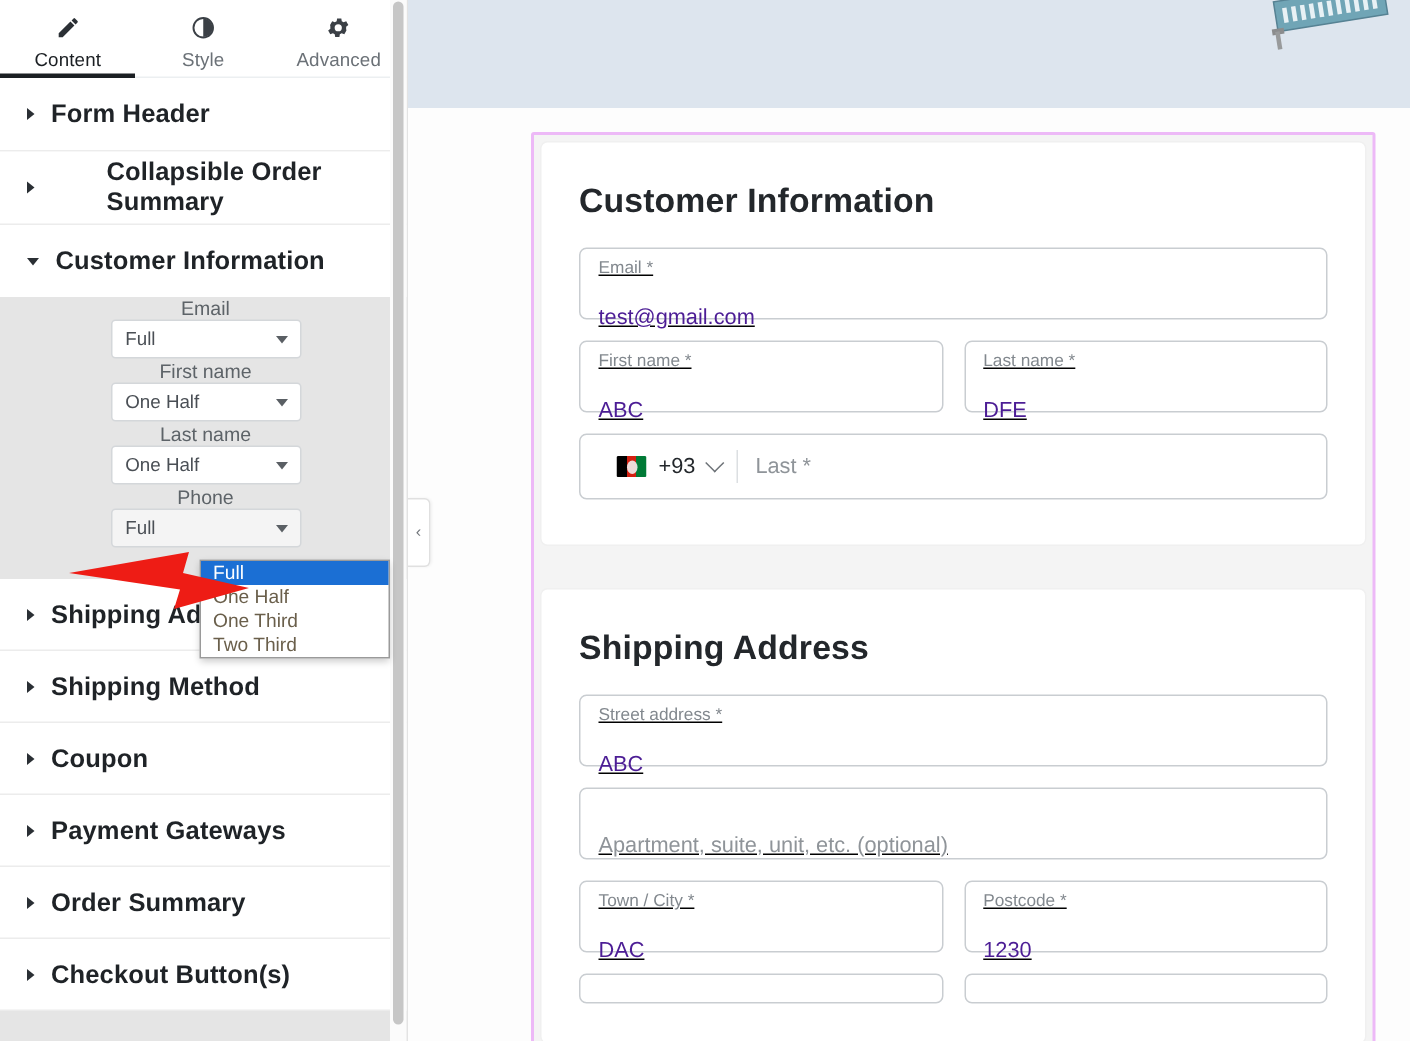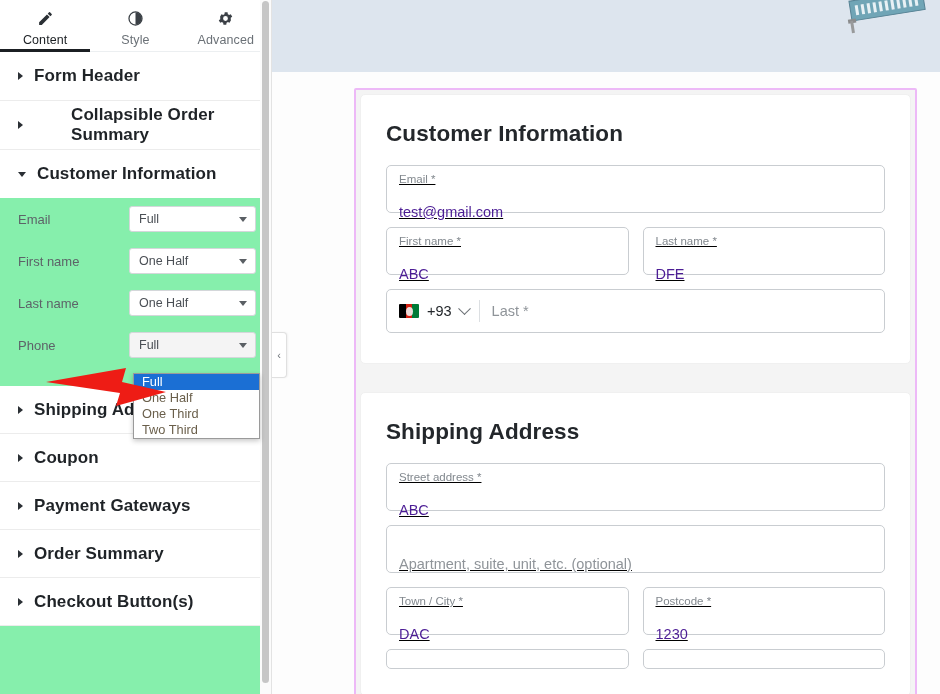--- a/index.html
+++ b/index.html
@@ -8,21 +8,21 @@
     font-family: "Liberation Sans", sans-serif;
     background: #ffffff;
     overflow: hidden;
   }
   .app { position: relative; width: 940px; height: 694px; display: flex; }
 
   
   .sidebar {
     position: relative;
     width: 272px; height: 694px;
-    background: #86efac;
+    background: #e5e5e5;
     border-right: 1px solid #e3e3e3;
     flex: 0 0 272px;
   }
   .tabs {
     display: flex; height: 52px;
     border-bottom: 1px solid #eceff1;
     background: #fff;
   }
   .tab {
     flex: 1; display: flex; flex-direction: column;
@@ -58,21 +58,21 @@
     border-top: 5.5px solid #2a2f34;
     border-bottom: 0;
   }
   .accordion-row .atitle {
     font-size: 17px; font-weight: bold; color: #1f2327; letter-spacing: .1px;
   }
   .accordion-row.open { border-bottom: none; }
 
   .field-row {
     height: 42px; display: flex; align-items: center;
-    padding: 0 15px 0 18px; justify-content: space-between;
+    padding: 0 15px 0 18px;  flex-direction: column;
   }
   .field-row .flabel { font-size: 13px; color: #5d6368; }
   .mini-select {
     position: relative; width: 127px; height: 26px;
     border: 1px solid #d4d7da; border-radius: 3px;
     background: #fff; display: flex; align-items: center;
     padding: 0 6px 0 9px; cursor: pointer;
   }
   .mini-select .mval { font-size: 12.5px; color: #4a4f55; }
   .mini-select .mcaret {
@@ -160,21 +160,21 @@
   }
   .fld .flg { font-size: 11.5px; color: #82888e; display: block; line-height: 13px; }
   .fld .fval { font-size: 14.5px; color: #4c1d95; display: block; line-height: 20px; margin-top: 16px; }
   .fld.ph-only { display: flex; align-items: flex-end; padding-top: 0; }
   .fld.ph-only .fph { font-size: 14.5px; color: #8f9499; }
   .row2 { display: flex; gap: 14px; }
   .row2 > .fld { flex: 1; margin-bottom: 14px; }
   .phone-fld {
     border: 1px solid #c9cdd1; border-radius: 5px;
     height: 44px; display: flex; align-items: center;
-    padding: 0 12px; margin-bottom: 4px; background: #fff;
+    padding: 0 24px; margin-bottom: 4px; background: #fff;
   }
   .flag {
     width: 20px; height: 14px; border-radius: 1px;
     display: inline-block; position: relative; overflow: hidden;
     flex: 0 0 auto;
   }
   .flag .s1, .flag .s2, .flag .s3 {
     position: absolute; top: 0; bottom: 0; width: 33.34%;
   }
   .flag .s1 { left: 0; background: #000000; }
@@ -277,20 +277,24 @@
           <span class="mval">Full</span>
           <span class="mcaret"></span>
         </div>
       </div>
 
       <div style="height:20px;"></div>
 
       <div class="accordion-row">
         <span class="caret"></span>
         <span class="atitle">Shipping Address</span>
+      </div>
+      <div class="accordion-row">
+        <span class="caret"></span>
+        <span class="atitle">Shipping Method</span>
       </div>
       <div class="accordion-row">
         <span class="caret"></span>
         <span class="atitle">Coupon</span>
       </div>
       <div class="accordion-row">
         <span class="caret"></span>
         <span class="atitle">Payment Gateways</span>
       </div>
       <div class="accordion-row">

